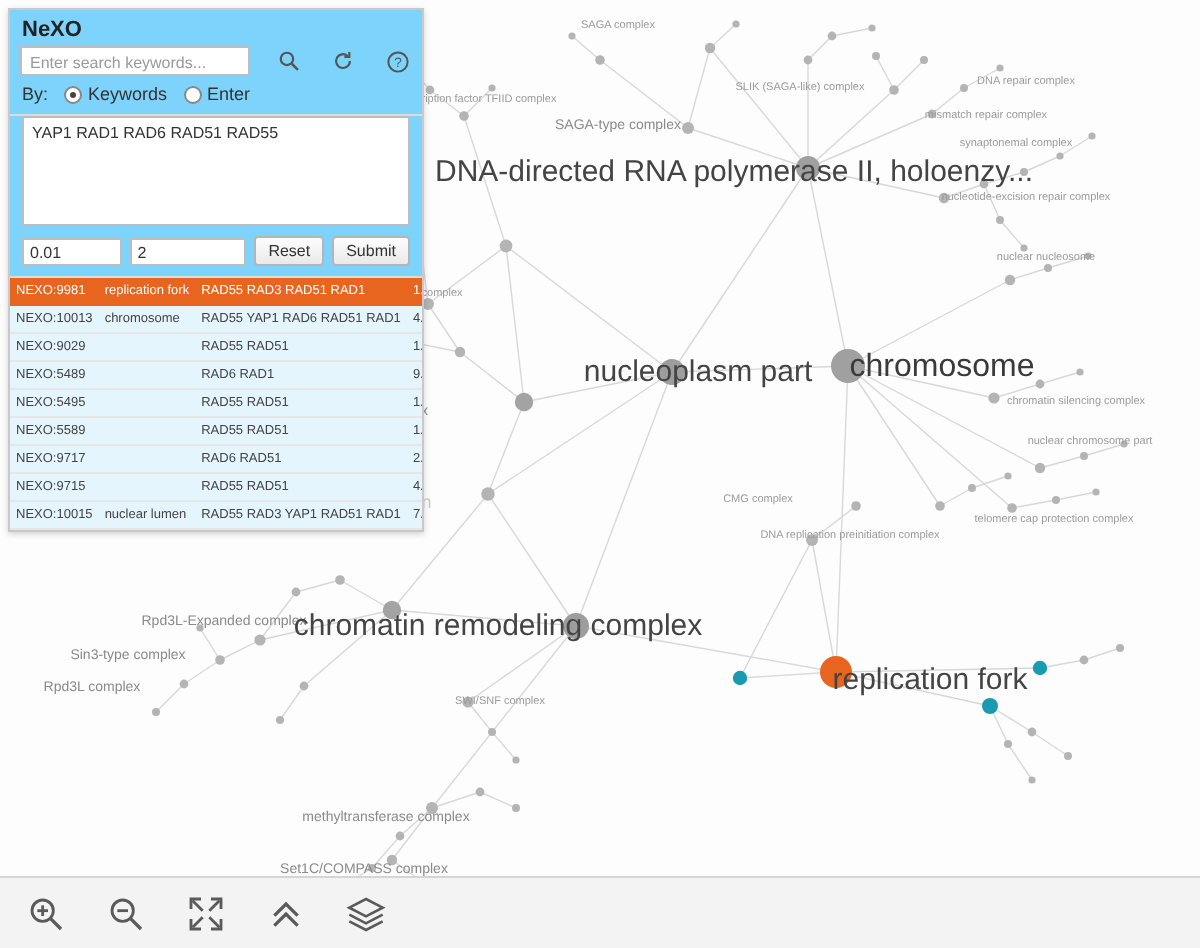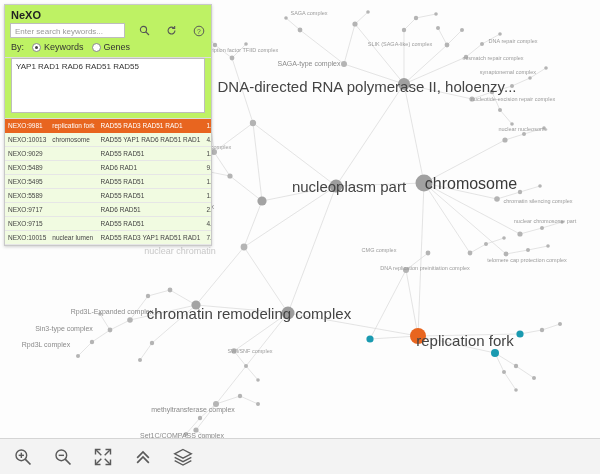--- a/index.html
+++ b/index.html
@@ -41,21 +41,21 @@
   .lbl-huge { font-size: 16px; color: #3a3a3a; }
   .lbl-small { font-size: 7px; color: #8a8a8a; }
   .lbl-tiny { font-size: 5.5px; color: #9b9b9b; }
   .lbl-faint { font-size: 9px; color: #c8c8c8; }
 
   
   #panel {
     position: absolute;
     left: 4px; top: 4px;
     width: 206px;
-    background: #bef264;
+    background: #7dd3fc;
     border: 1px solid #c9c9c9;
     box-shadow: 0 1px 3px rgba(0,0,0,0.18);
     font-size: 9px;
     color: #333;
   }
   #panel-title {
     font-size: 11px;
     font-weight: bold;
     color: #222;
     padding: 4px 6px 2px 6px;
@@ -498,28 +498,34 @@
     </div>
 
     <div class="by-row">
       <span>By:</span>
       <span class="radio checked">
         <span class="dot"></span>
         <span>Keywords</span>
       </span>
       <span class="radio">
         <span class="dot"></span>
-        <span>Genes</span>
+        <span>Enter</span>
       </span>
     </div>
 
     <div class="section-divider"></div>
 
     <div class="textarea-box">YAP1 RAD1 RAD6 RAD51 RAD55</div>
 
+    <div class="params-row">
+      <div class="param-input p1">0.01</div>
+      <div class="param-input p2">2</div>
+      <div class="btn">Reset</div>
+      <div class="btn">Submit</div>
+    </div>
 
     <div id="results">
       <table class="res">
         <tbody id="res-body">
             <tr class="row-selected">
               <td class="c-id">NEXO:9981</td>
               <td class="c-name">replication fork</td>
               <td class="c-genes">RAD55 RAD3 RAD51 RAD1</td>
               <td class="c-p">1.789e-6</td>
             </tr>

